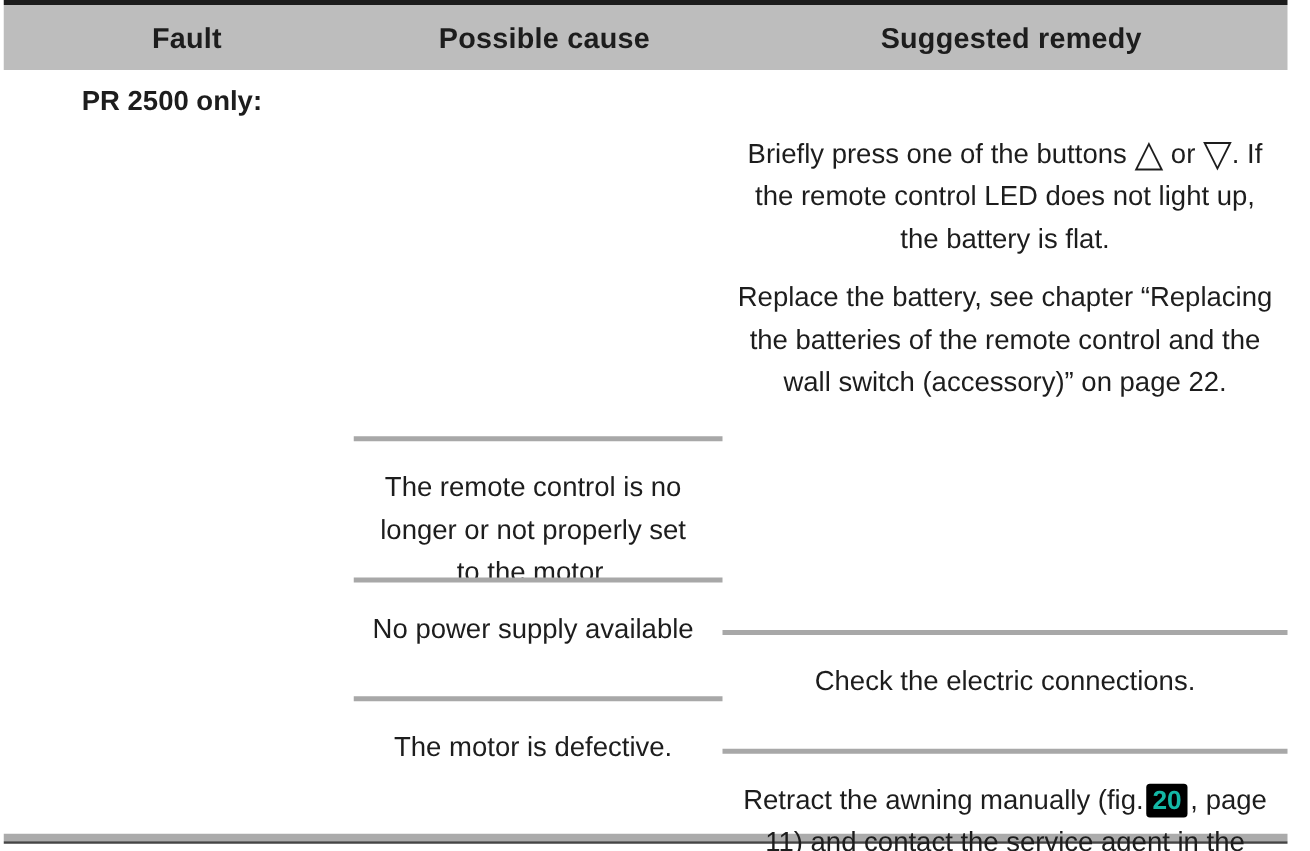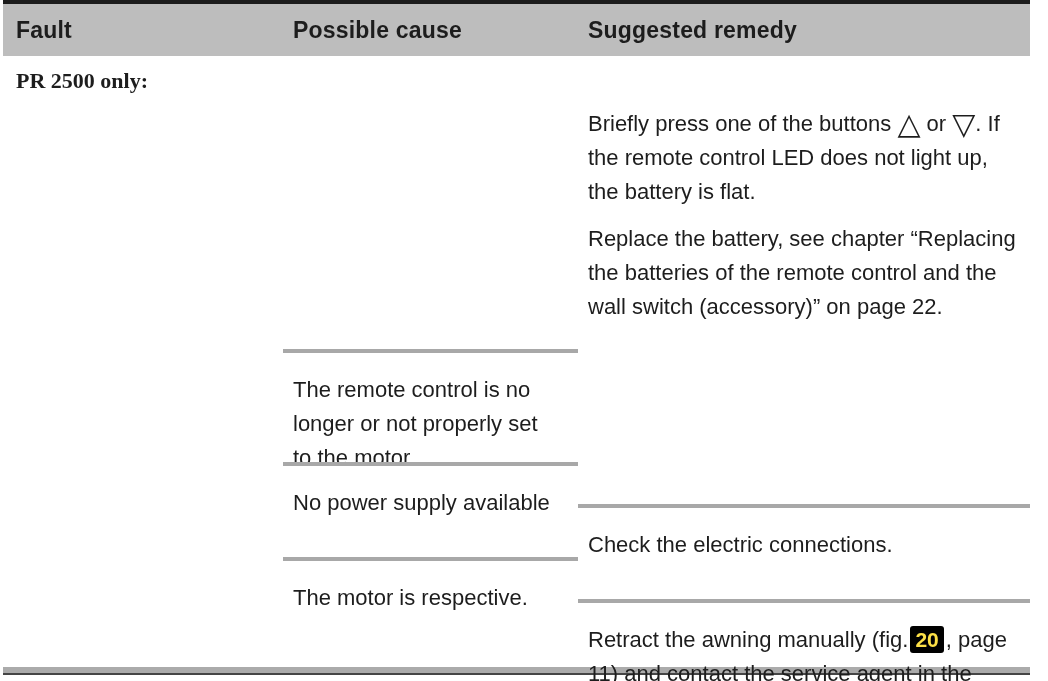--- a/index.html
+++ b/index.html
@@ -10,20 +10,21 @@
     background: #ffffff;
     font-family: "Liberation Sans", sans-serif;
     color: #1d1d1d;
     overflow: hidden;
   }
   .tbl {
     position: absolute;
     left: 3px;
     top: 0;
     width: 1027px;
+    text-align: center;
   }
   .top-rule { height: 4px; background: #1c1c1c; }
   .hdr {
     display: grid;
     grid-template-columns: 280px 295px 452px;
     background: #bdbdbd;
     height: 52px;
     align-items: center;
     font-weight: bold;
     font-size: 23px;
@@ -36,40 +37,39 @@
     display: grid;
     grid-template-columns: 280px 295px 452px;
     grid-template-rows: 293px 113px 95px 110px;
     font-size: 22px;
     line-height: 34px;
   }
   .fault-cell {
     grid-column: 1;
     grid-row: 1 / span 4;
     padding: 8px 24px 0 13px;
-    font-family: Liberation Serif, serif;
   }
   .fault-title { font-weight: bold; }
   .cause-cell { padding: 8px 18px 0 10px; }
   .remedy-cell { padding: 8px 10px 0 10px; margin-top: 42px; }
   .divided { border-top: 4px solid #a8a8a8; padding-top: 20px; }
   .remedy-cell p, .cause-cell p { margin: 0; }
   .remedy-cell .p2 { margin-top: 13px; }
   .tri {
     font-family: "DejaVu Sans", sans-serif;
     font-size: 30px;
     line-height: 1;
     position: relative;
     top: 3px;
     color: #1d1d1d;
   }
   .fig-badge {
     display: inline-block;
     background: #000000;
-    color: #fde047;
+    color: #14b8a6;
     font-weight: bold;
     font-size: 21px;
     line-height: 26px;
     padding: 1px 5px 0 5px;
     border-radius: 3px;
     margin: 0 2px;
     vertical-align: baseline;
   }
   .bottom-gray { height: 6px; background: #ababab; }
   .bottom-dark { height: 2px; background: #454545; }
@@ -104,21 +104,21 @@
       </div>
 
       <div class="cause-cell divided" style="grid-column:2; grid-row:3;">
         <p>No power supply available</p>
       </div>
       <div class="remedy-cell divided" style="grid-column:3; grid-row:3;">
         <p>Check the electric connections.</p>
       </div>
 
       <div class="cause-cell divided" style="grid-column:2; grid-row:4;">
-        <p>The motor is respective.</p>
+        <p>The motor is defective.</p>
       </div>
       <div class="remedy-cell divided" style="grid-column:3; grid-row:4;">
         <p><span>Retract the awning manually (fig.</span><span class="fig-badge">20</span><span>, page 11) and contact the service agent in the respective country.</span></p>
       </div>
 
     </div>
 
     <div class="bottom-gray"></div>
     <div class="bottom-dark"></div>
   </div>

